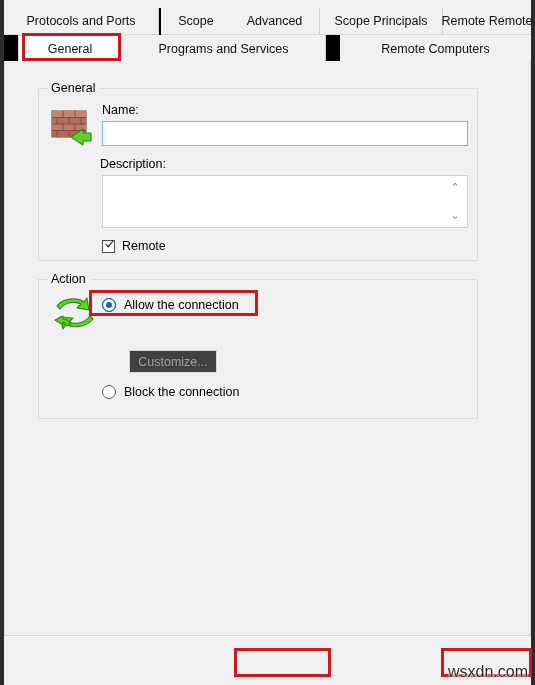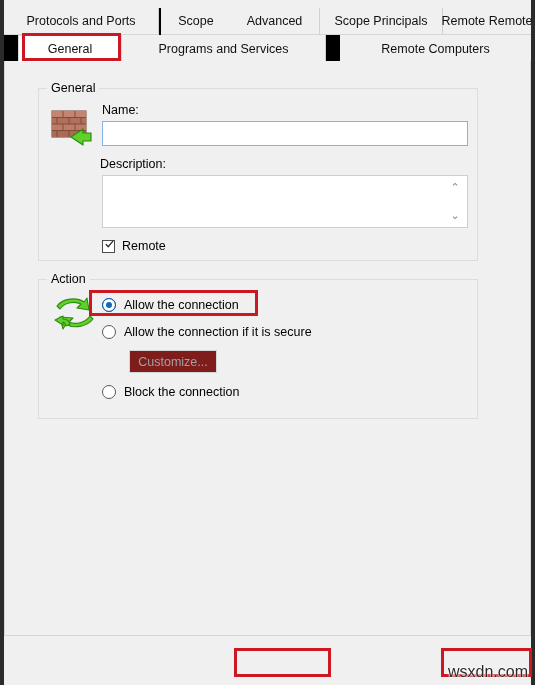--- a/index.html
+++ b/index.html
@@ -130,21 +130,21 @@
 
   
   .btn{
     position:absolute;
     background:#e1e1e1;
     border:1px solid #cfcfcf;
     box-sizing:border-box;
     display:flex;align-items:center;justify-content:center;
     font-size:12.5px;color:#000;
   }
-  .btn.disabled{color:#a0a0a0;background:#7f1d1d;border:1px solid #d6d6d6;}
+  .btn.disabled{color:#a0a0a0;background:#404040;border:1px solid #d6d6d6;}
 
   
   .footer{position:absolute;left:4px;top:636px;width:527px;height:49px;background:#f0f0f0;}
 
   .watermark{
     position:absolute;left:448px;top:663px;
     font-size:16px;color:#2a2a2a;
     font-family:"Liberation Sans", sans-serif;
     z-index:40;
     letter-spacing:0px;
@@ -261,24 +261,20 @@
               <path d="M5 24 L13 20 L13 23 C17 23, 19 25, 20 28 L16 30 C15 27, 14 26, 13 26 L13 29 Z" transform="translate(-1,4)"></path>
             </g>
           </svg>
         </span>
 
         <div class="radio-row" style="left:63px;top:18px;">
           <span class="radio checked"></span>
           <span class="rlabel">Allow the connection</span>
         </div>
 
-        <div class="radio-row" style="left:63px;top:45px;">
-          <span class="radio"></span>
-          <span class="rlabel">Allow the connection if it is secure</span>
-        </div>
 
         <div class="btn disabled" style="left:90px;top:70px;width:88px;height:23px;">
           <span>Customize...</span>
         </div>
 
         <div class="radio-row" style="left:63px;top:105px;">
           <span class="radio"></span>
           <span class="rlabel">Block the connection</span>
         </div>
       </div>

